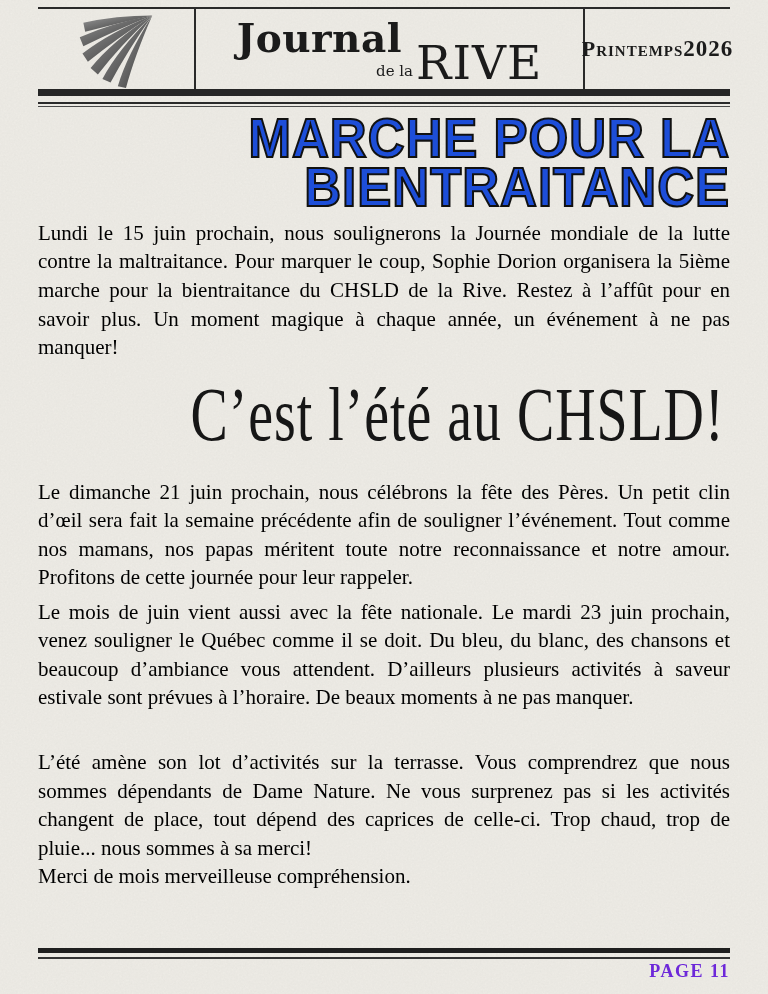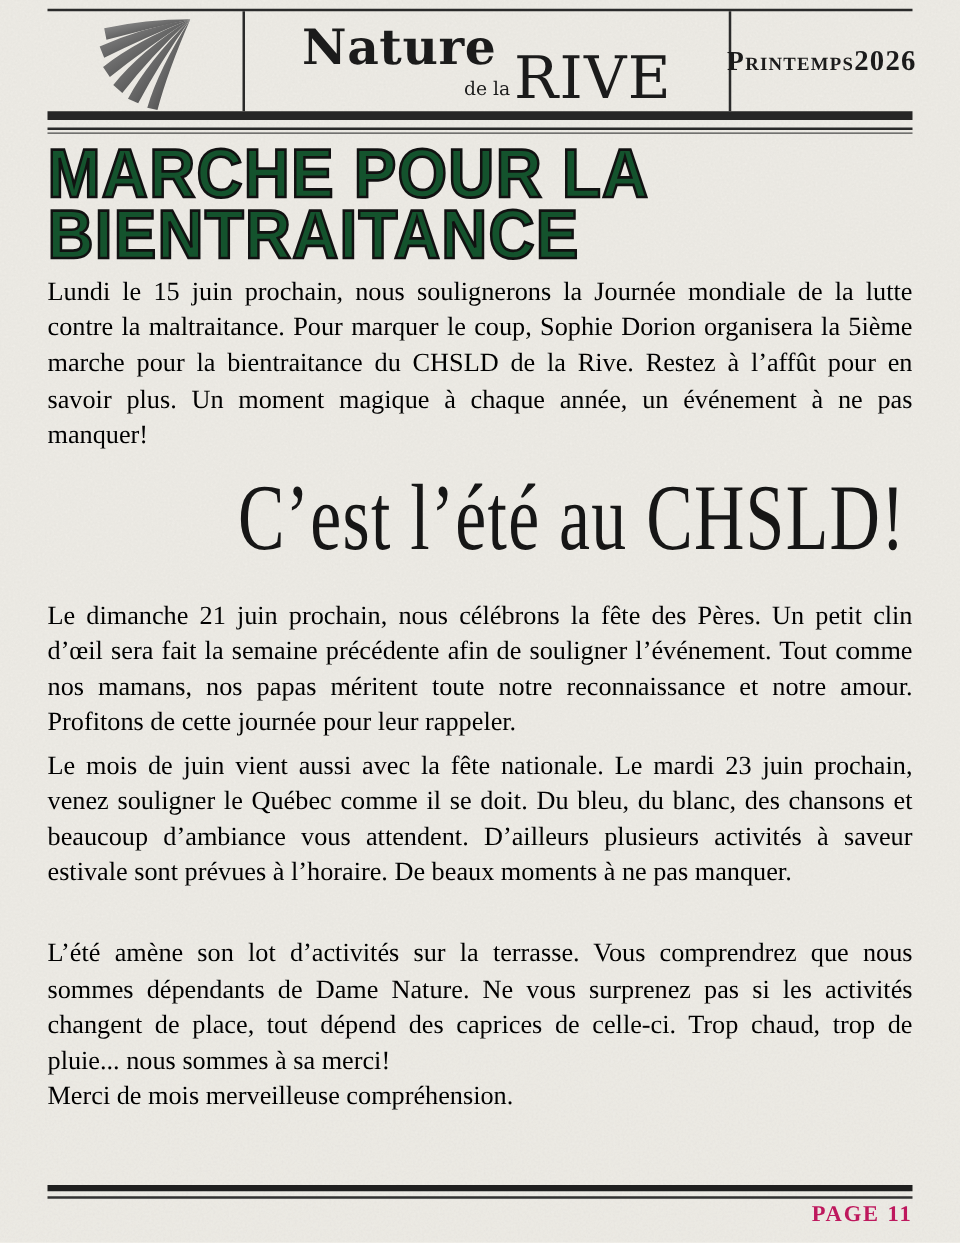--- a/index.html
+++ b/index.html
@@ -58,29 +58,29 @@
   .issue-year {
     font-family: "Liberation Serif", serif;
     font-size: 23px; font-weight: bold; letter-spacing: 1px;
   }
   .rule-group { margin-top: 6px; }
   .rule-thin { border-top: 2px solid #2a2a2a; margin-bottom: 2px; }
   .rule-hair { border-top: 1px solid #4a4a4a; }
 
   
   .headline-1 {
-    text-align: left;
+    text-align: right;
     font-family: "Liberation Sans", sans-serif;
     font-weight: bold;
     font-size: 51px;
     line-height: 0.96;
     letter-spacing: 1px;
     margin: 8px 0 6px 0;
     -webkit-text-stroke: 2px #111;
-    color: #14532d;
+    color: #1d4ed8;
   }
   .headline-1 .hl-line { display: block; transform: scaleY(1.08); transform-origin: center; }
 
   
   .body-par {
     font-size: 21px;
     line-height: 1.36;
     text-align: justify;
     color: #000000;
   }
@@ -109,21 +109,21 @@
   .f-bar { border-top: 5px solid #1f1f1f; margin-bottom: 4px; }
   .f-line { border-top: 2px solid #333; }
   .page-label {
     text-align: right;
     font-family: "Liberation Serif", serif;
     font-variant: small-caps;
     font-size: 18px;
     font-weight: bold;
     letter-spacing: 1.5px;
     margin-top: 2px;
-    color: #be185d;
+    color: #6d28d9;
   }
 </style>
 </head>
 <body>
 
 <svg class="paper-texture" width="768" height="994" xmlns="http://www.w3.org/2000/svg">
   <filter id="grain">
     <feTurbulence type="fractalNoise" baseFrequency="0.55" numOctaves="3" seed="7" result="n"></feTurbulence>
     <feColorMatrix in="n" type="matrix" values="0 0 0 0 0.35  0 0 0 0 0.34  0 0 0 0 0.32  0.35 0.35 0.35 0 0"></feColorMatrix>
   </filter>
@@ -146,21 +146,21 @@
           <path d="M90 6 Q46 14 10 30 L14 40 Q50 22 90 6 Z"></path>
           <path d="M90 6 Q44 24 13 48 L19 57 Q50 32 90 6 Z"></path>
           <path d="M90 6 Q46 34 22 64 L30 71 Q54 40 90 6 Z"></path>
           <path d="M90 6 Q52 44 35 76 L44 80 Q62 46 90 6 Z"></path>
           <path d="M90 6 Q62 50 52 84 L61 86 Q70 52 90 6 Z"></path>
         </g>
       </svg>
     </div>
     <div class="hdr-cell title-cell">
       <div class="masthead">
-        <span class="mh-journal">Nature</span>
+        <span class="mh-journal">Journal</span>
         <span class="mh-sub">
           <span class="mh-dela">de la</span>
           <span class="mh-rive">RIVE</span>
         </span>
       </div>
     </div>
     <div class="hdr-cell issue-cell">
       <div class="issue-season">Printemps</div>
       <div class="issue-year">2026</div>
     </div>

